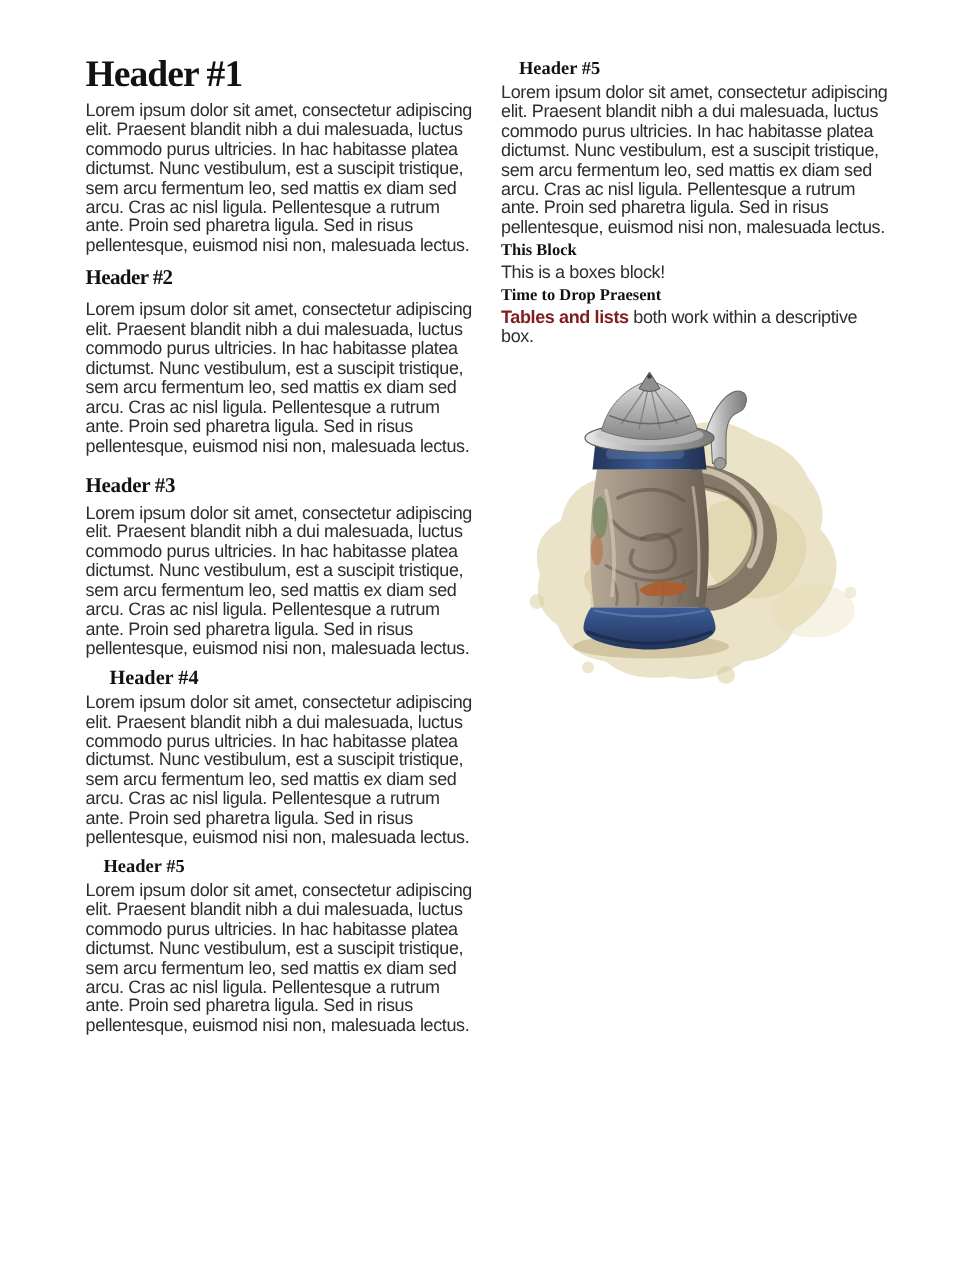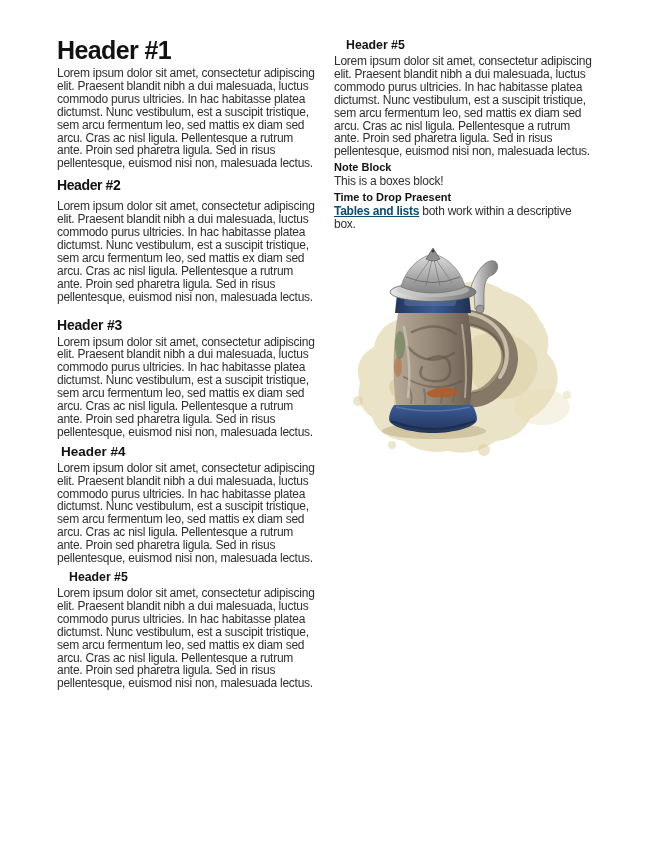--- a/index.html
+++ b/index.html
@@ -12,38 +12,38 @@
     font-family: "Liberation Sans", "DejaVu Sans", sans-serif;
     color: #2e2e2e;
   }
   .col { position: absolute; top: 36px; }
   .col-left  { left: 57px;  width: 260px; }
   .col-right { left: 334px; width: 262px; }
 
   .page h1, .page h2, .page h3, .page h4, .page h5, .page h6 {
     color: #121212;
     font-weight: 700;
-    font-family: Liberation Sans, sans-serif;
+    font-family: Liberation Serif, serif;
   }
   h1 { font-size: 25px;   line-height: 28px; margin: 0 0 3px;  letter-spacing: -0.6px; }
   h2 { font-size: 14px;   line-height: 23px; margin: 4px 0 3px; letter-spacing: -0.4px; }
   h3 { font-size: 14px; line-height: 18px; margin: 12px 0 2px; letter-spacing: -0.2px; }
-  h4 { font-size: 13.5px; line-height: 16px; margin: 5px 4px 2px; }
+  h4 { font-size: 13.5px; line-height: 16px; margin: 5px 16px 2px; }
   h5 { font-size: 12.3px; line-height: 15px; margin: 5px 0 2px; padding-left: 12px; }
   h6 { font-size: 11px;   line-height: 13px; margin: 3px 0 1px; }
   .col-right h5:first-child { margin-top: 2px; }
 
   p.body {
     font-size: 12px;
     line-height: 12.9px;
     letter-spacing: -0.25px;
     margin: 0;
     color: #2e2e2e;
   }
-  p.body strong { color: #0c4a6e; text-decoration: underline; }
+  p.body strong { color: #7f1d1d; }
 
   figure.stein {
     margin: 16px 0 0 0;
     padding: 0;
     width: 258px;
     height: 228px;
   }
 </style>
 </head>
 <body>
@@ -64,21 +64,21 @@
     <p class="body">Lorem ipsum dolor sit amet, consectetur adipiscing elit. Praesent blandit nibh a dui malesuada, luctus commodo purus ultricies. In hac habitasse platea dictumst. Nunc vestibulum, est a suscipit tristique, sem arcu fermentum leo, sed mattis ex diam sed arcu. Cras ac nisl ligula. Pellentesque a rutrum ante. Proin sed pharetra ligula. Sed in risus pellentesque, euismod nisi non, malesuada lectus.</p>
 
     <h5>Header #5</h5>
     <p class="body">Lorem ipsum dolor sit amet, consectetur adipiscing elit. Praesent blandit nibh a dui malesuada, luctus commodo purus ultricies. In hac habitasse platea dictumst. Nunc vestibulum, est a suscipit tristique, sem arcu fermentum leo, sed mattis ex diam sed arcu. Cras ac nisl ligula. Pellentesque a rutrum ante. Proin sed pharetra ligula. Sed in risus pellentesque, euismod nisi non, malesuada lectus.</p>
   </div>
 
   <div class="col col-right">
     <h5>Header #5</h5>
     <p class="body">Lorem ipsum dolor sit amet, consectetur adipiscing elit. Praesent blandit nibh a dui malesuada, luctus commodo purus ultricies. In hac habitasse platea dictumst. Nunc vestibulum, est a suscipit tristique, sem arcu fermentum leo, sed mattis ex diam sed arcu. Cras ac nisl ligula. Pellentesque a rutrum ante. Proin sed pharetra ligula. Sed in risus pellentesque, euismod nisi non, malesuada lectus.</p>
 
-    <h6>Note Block</h6>
+    <h6>This Block</h6>
     <p class="body">This is a boxes block!</p>
 
     <h6>Time to Drop Praesent</h6>
 
     <p class="body"><strong>Tables and lists</strong><span> both work within a descriptive box.</span></p>
 
     <figure class="stein">
       <svg width="258" height="228" viewBox="0 0 258 228" xmlns="http://www.w3.org/2000/svg" role="img" aria-label="watercolor-beer-stein">
         <defs>
           <linearGradient id="bodyGrad" x1="0" y1="0" x2="1" y2="0">

